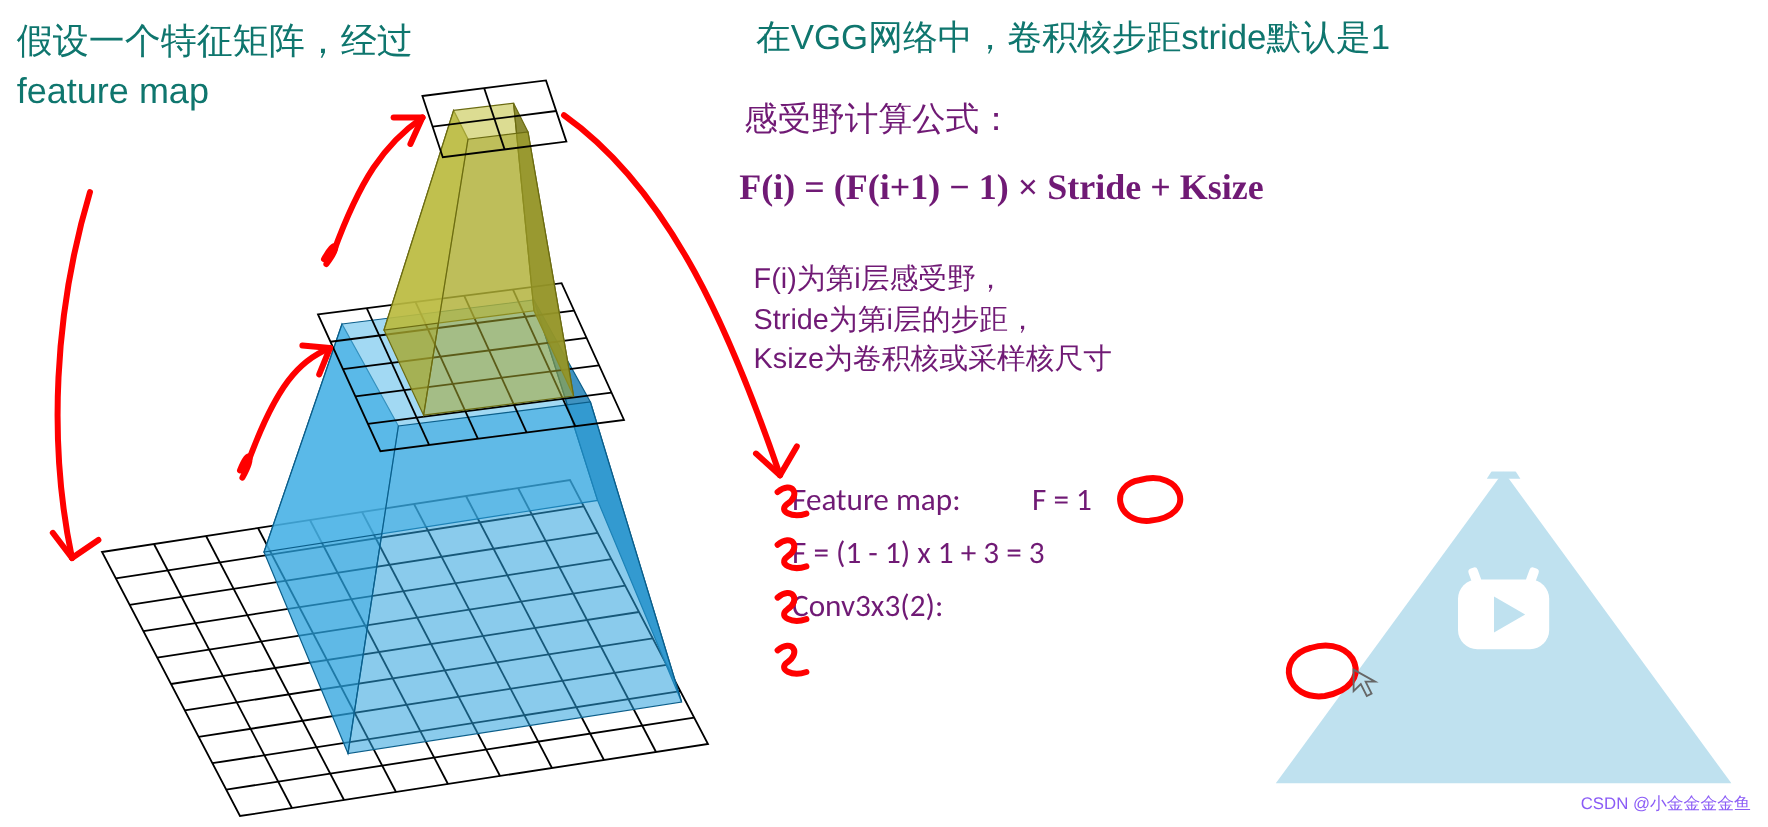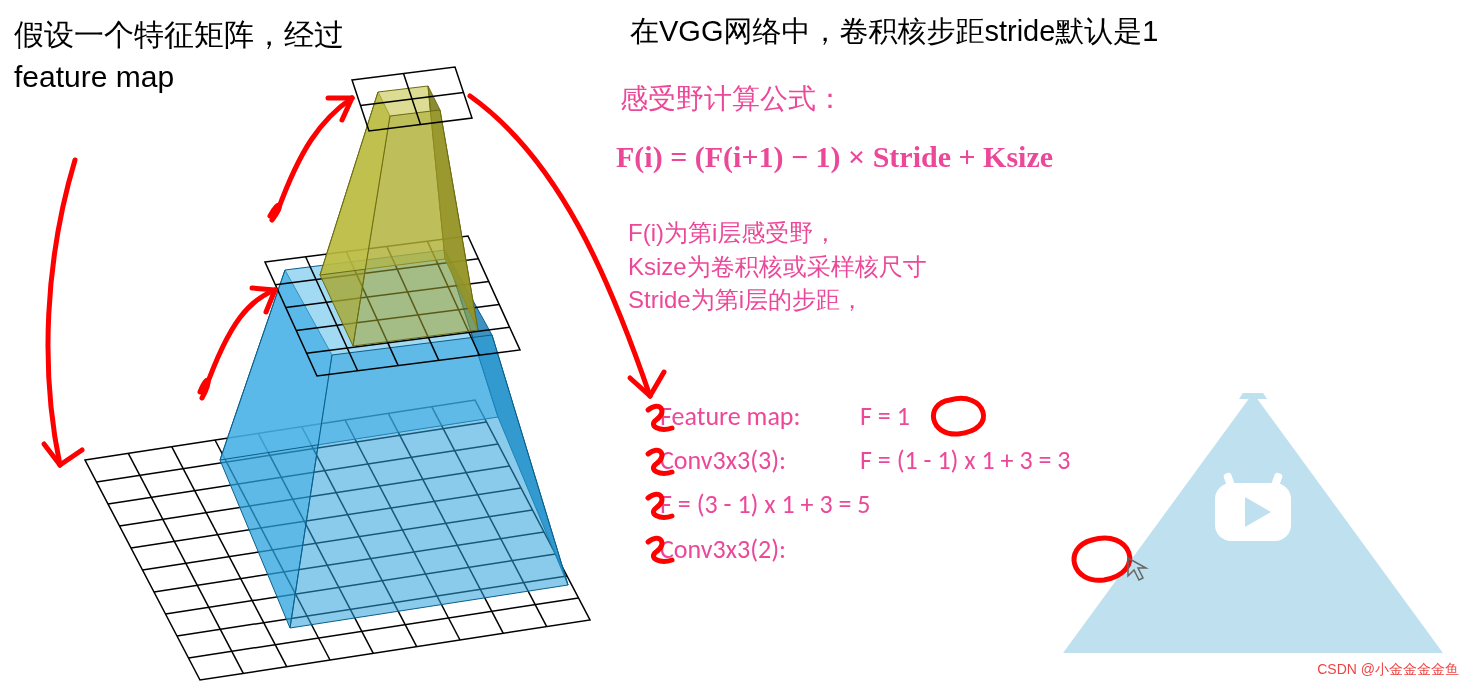--- a/index.html
+++ b/index.html
@@ -4,22 +4,22 @@
 <style>
   * { margin: 0; padding: 0; box-sizing: border-box; }
   body {
     width: 1473px;
     height: 689px;
     background: #ffffff;
     font-family: "Microsoft YaHei", Arial, sans-serif;
     position: relative;
     overflow: hidden;
   }
-  .red-text { color: #000000; }
-  .black-text { color: #ec4899; }
+  .red-text { color: #0f766e; }
+  .black-text { color: #701a75; }
   
   .left-caption {
     position: absolute;
     left: 14px;
     top: 14px;
     font-size: 30px;
     line-height: 1.4;
   }
   
   .right-heading {
@@ -55,30 +55,30 @@
   }
   
   .calc-block {
     position: absolute;
     left: 660px;
     top: 394px;
     font-size: 26px;
     line-height: 1.7;
     font-family: Calibri, Arial, sans-serif;
   }
-  .calc-row { display: flex; }
+  .calc-row { display: flex; justify-content: space-between; }
   .calc-label { width: 200px; }
   .calc-value { }
   
   .watermark {
     position: absolute;
     right: 14px;
     bottom: 10px;
     font-size: 14px;
-    color: #ef4444;
+    color: #8b5cf6;
   }
   
   
   .stage {
     position: absolute;
     left: 0;
     top: 0;
     width: 1473px;
     height: 689px;
     pointer-events: none;
@@ -102,35 +102,33 @@
 </div>
 
 <div class="right-heading red-text">在VGG网络中，卷积核步距stride默认是1</div>
 
 <div class="formula-title black-text">感受野计算公式：</div>
 
 <div class="formula black-text">F(i) = (F(i+1) − 1) × Stride + Ksize</div>
 
 <div class="formula-desc black-text">
   <div>F(i)为第i层感受野，</div>
+  <div>Stride为第i层的步距，</div>
   <div>Ksize为卷积核或采样核尺寸</div>
-  <div>Stride为第i层的步距，</div>
 </div>
 
 <div class="calc-block black-text">
   <div class="calc-row">
     <div class="calc-label">Feature map:</div>
     <div class="calc-value">F = 1</div>
   </div>
   <div class="calc-row">
-    <div class="calc-label">Conv3x3(3):</div>
     <div class="calc-value">F = (1 - 1) x 1 + 3 = 3</div>
   </div>
   <div class="calc-row">
-    <div class="calc-value">F = (3 - 1) x 1 + 3 = 5</div>
   </div>
   <div class="calc-row">
     <div class="calc-label">Conv3x3(2):</div>
   </div>
 </div>
 
 <div class="watermark">CSDN @小金金金金鱼</div>
 
 <svg class="tri-badge" viewBox="0 0 380 260">
   <polygon points="190,0 380,260 0,260" fill="#bfe1ef"></polygon>

